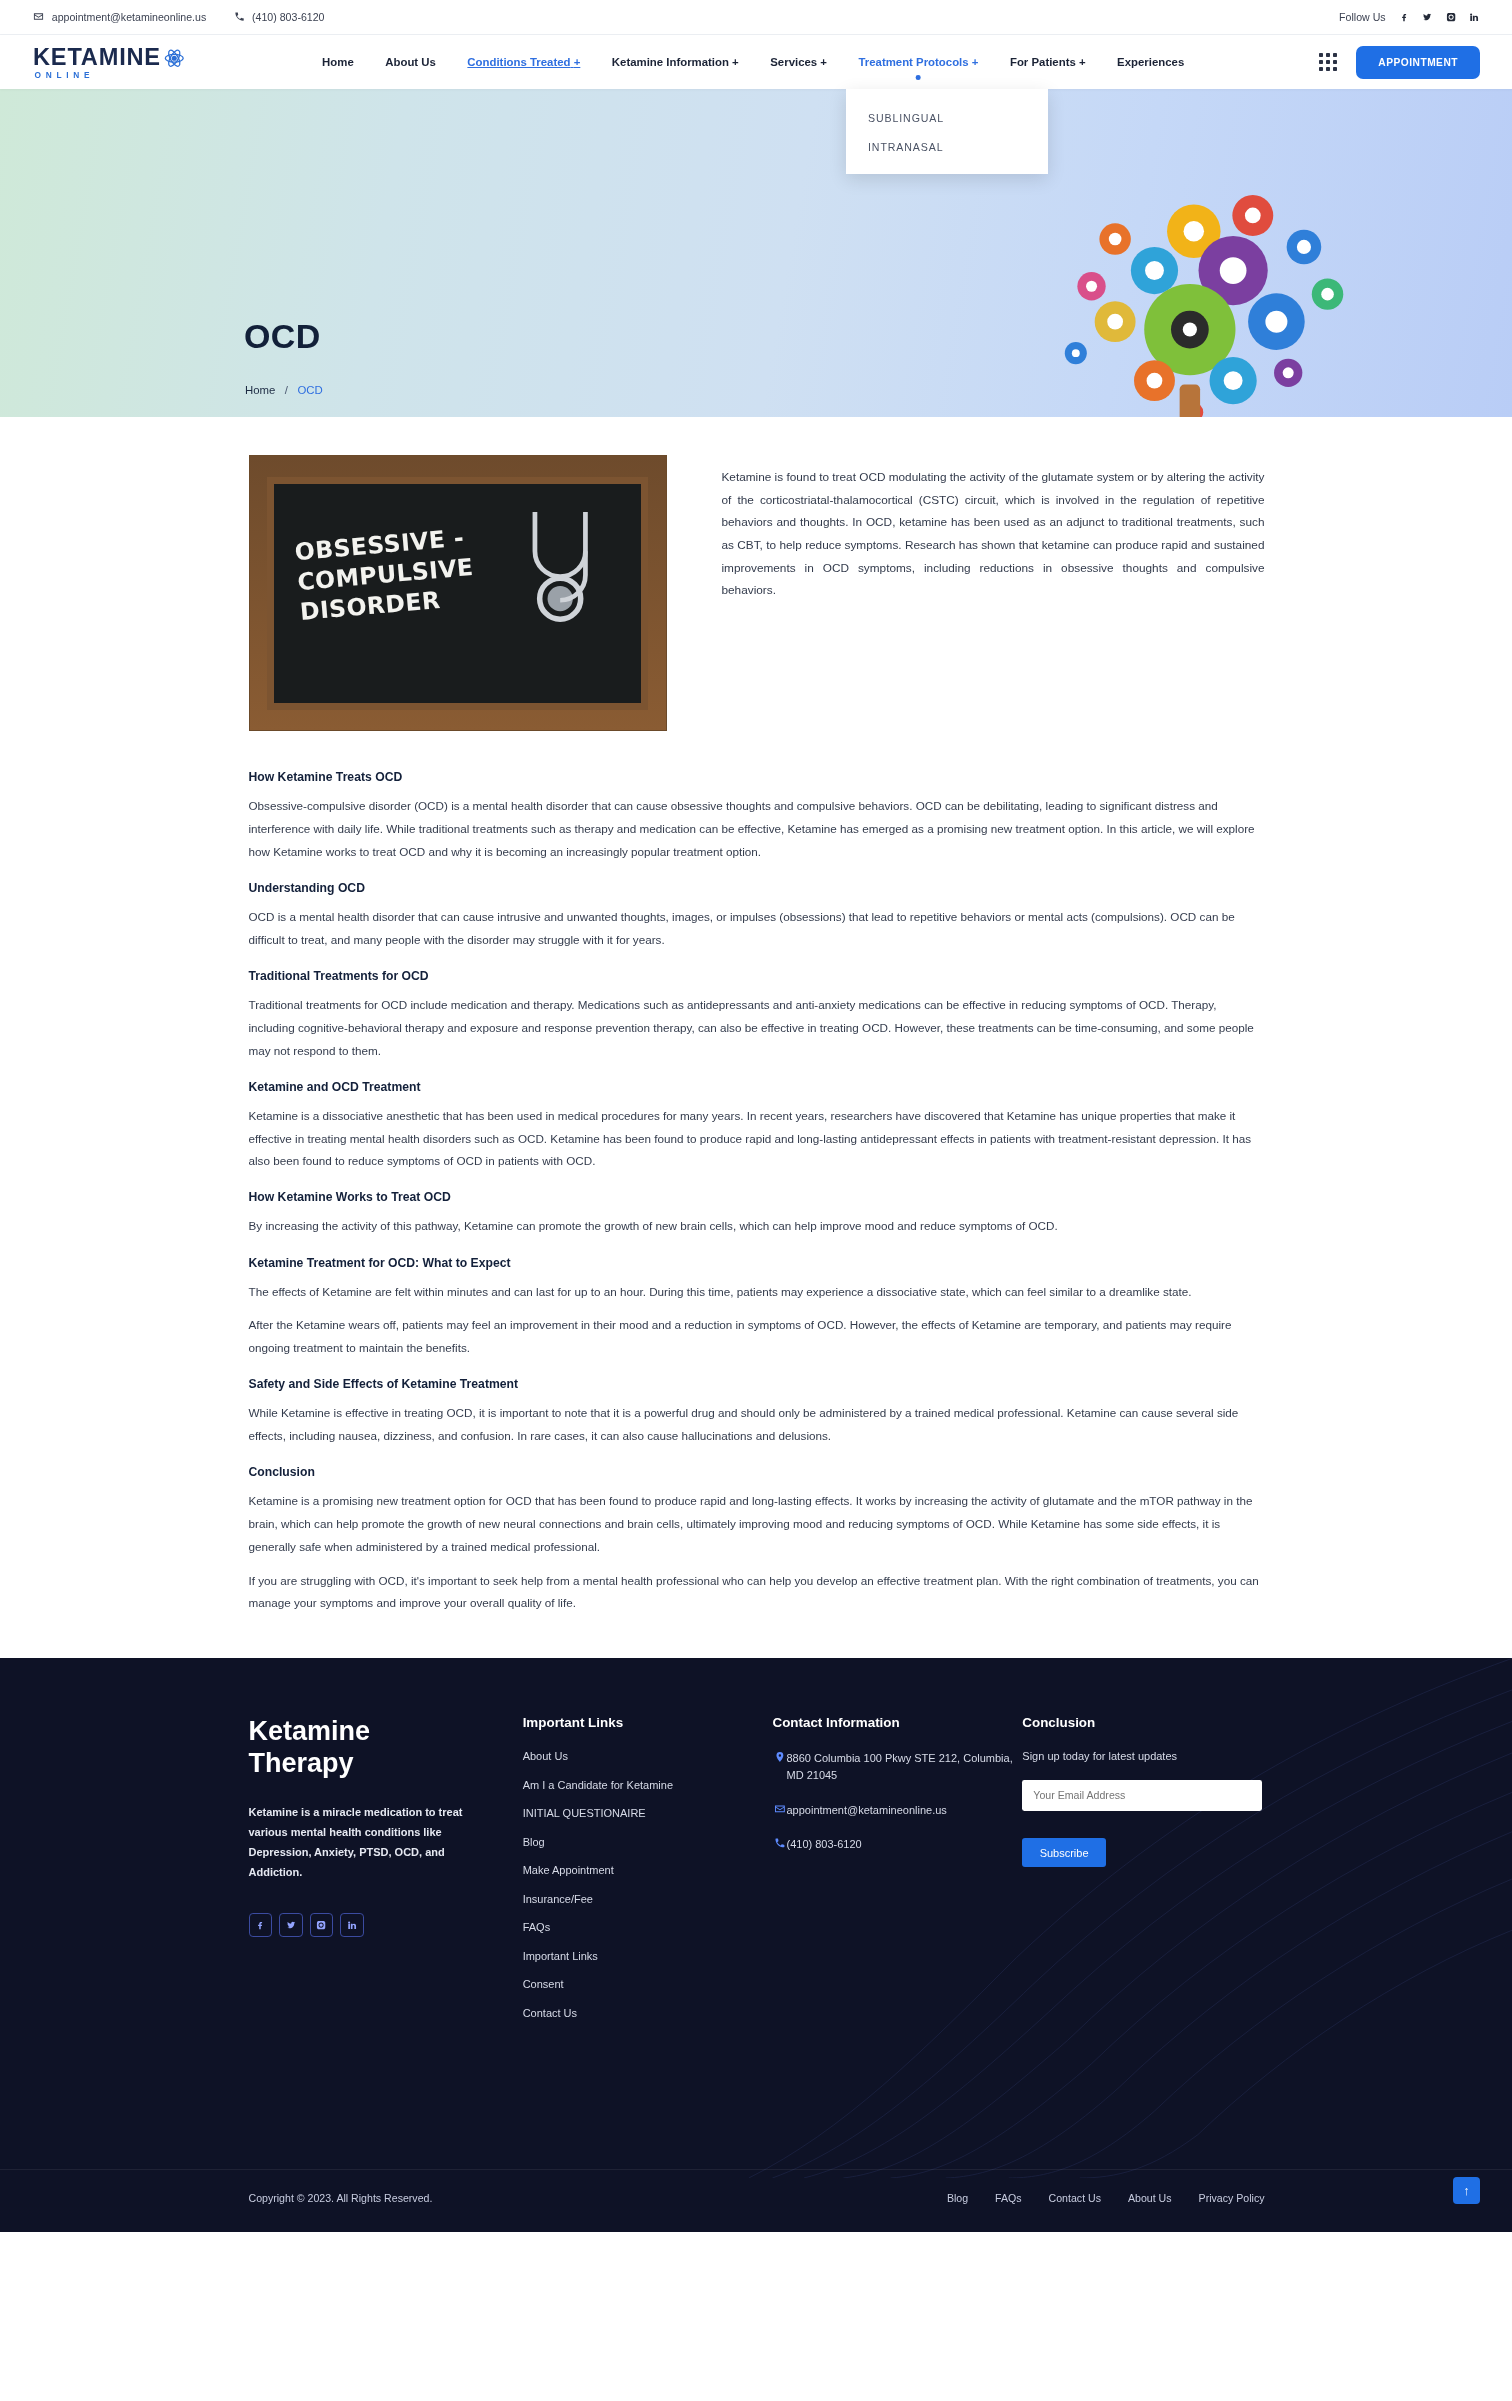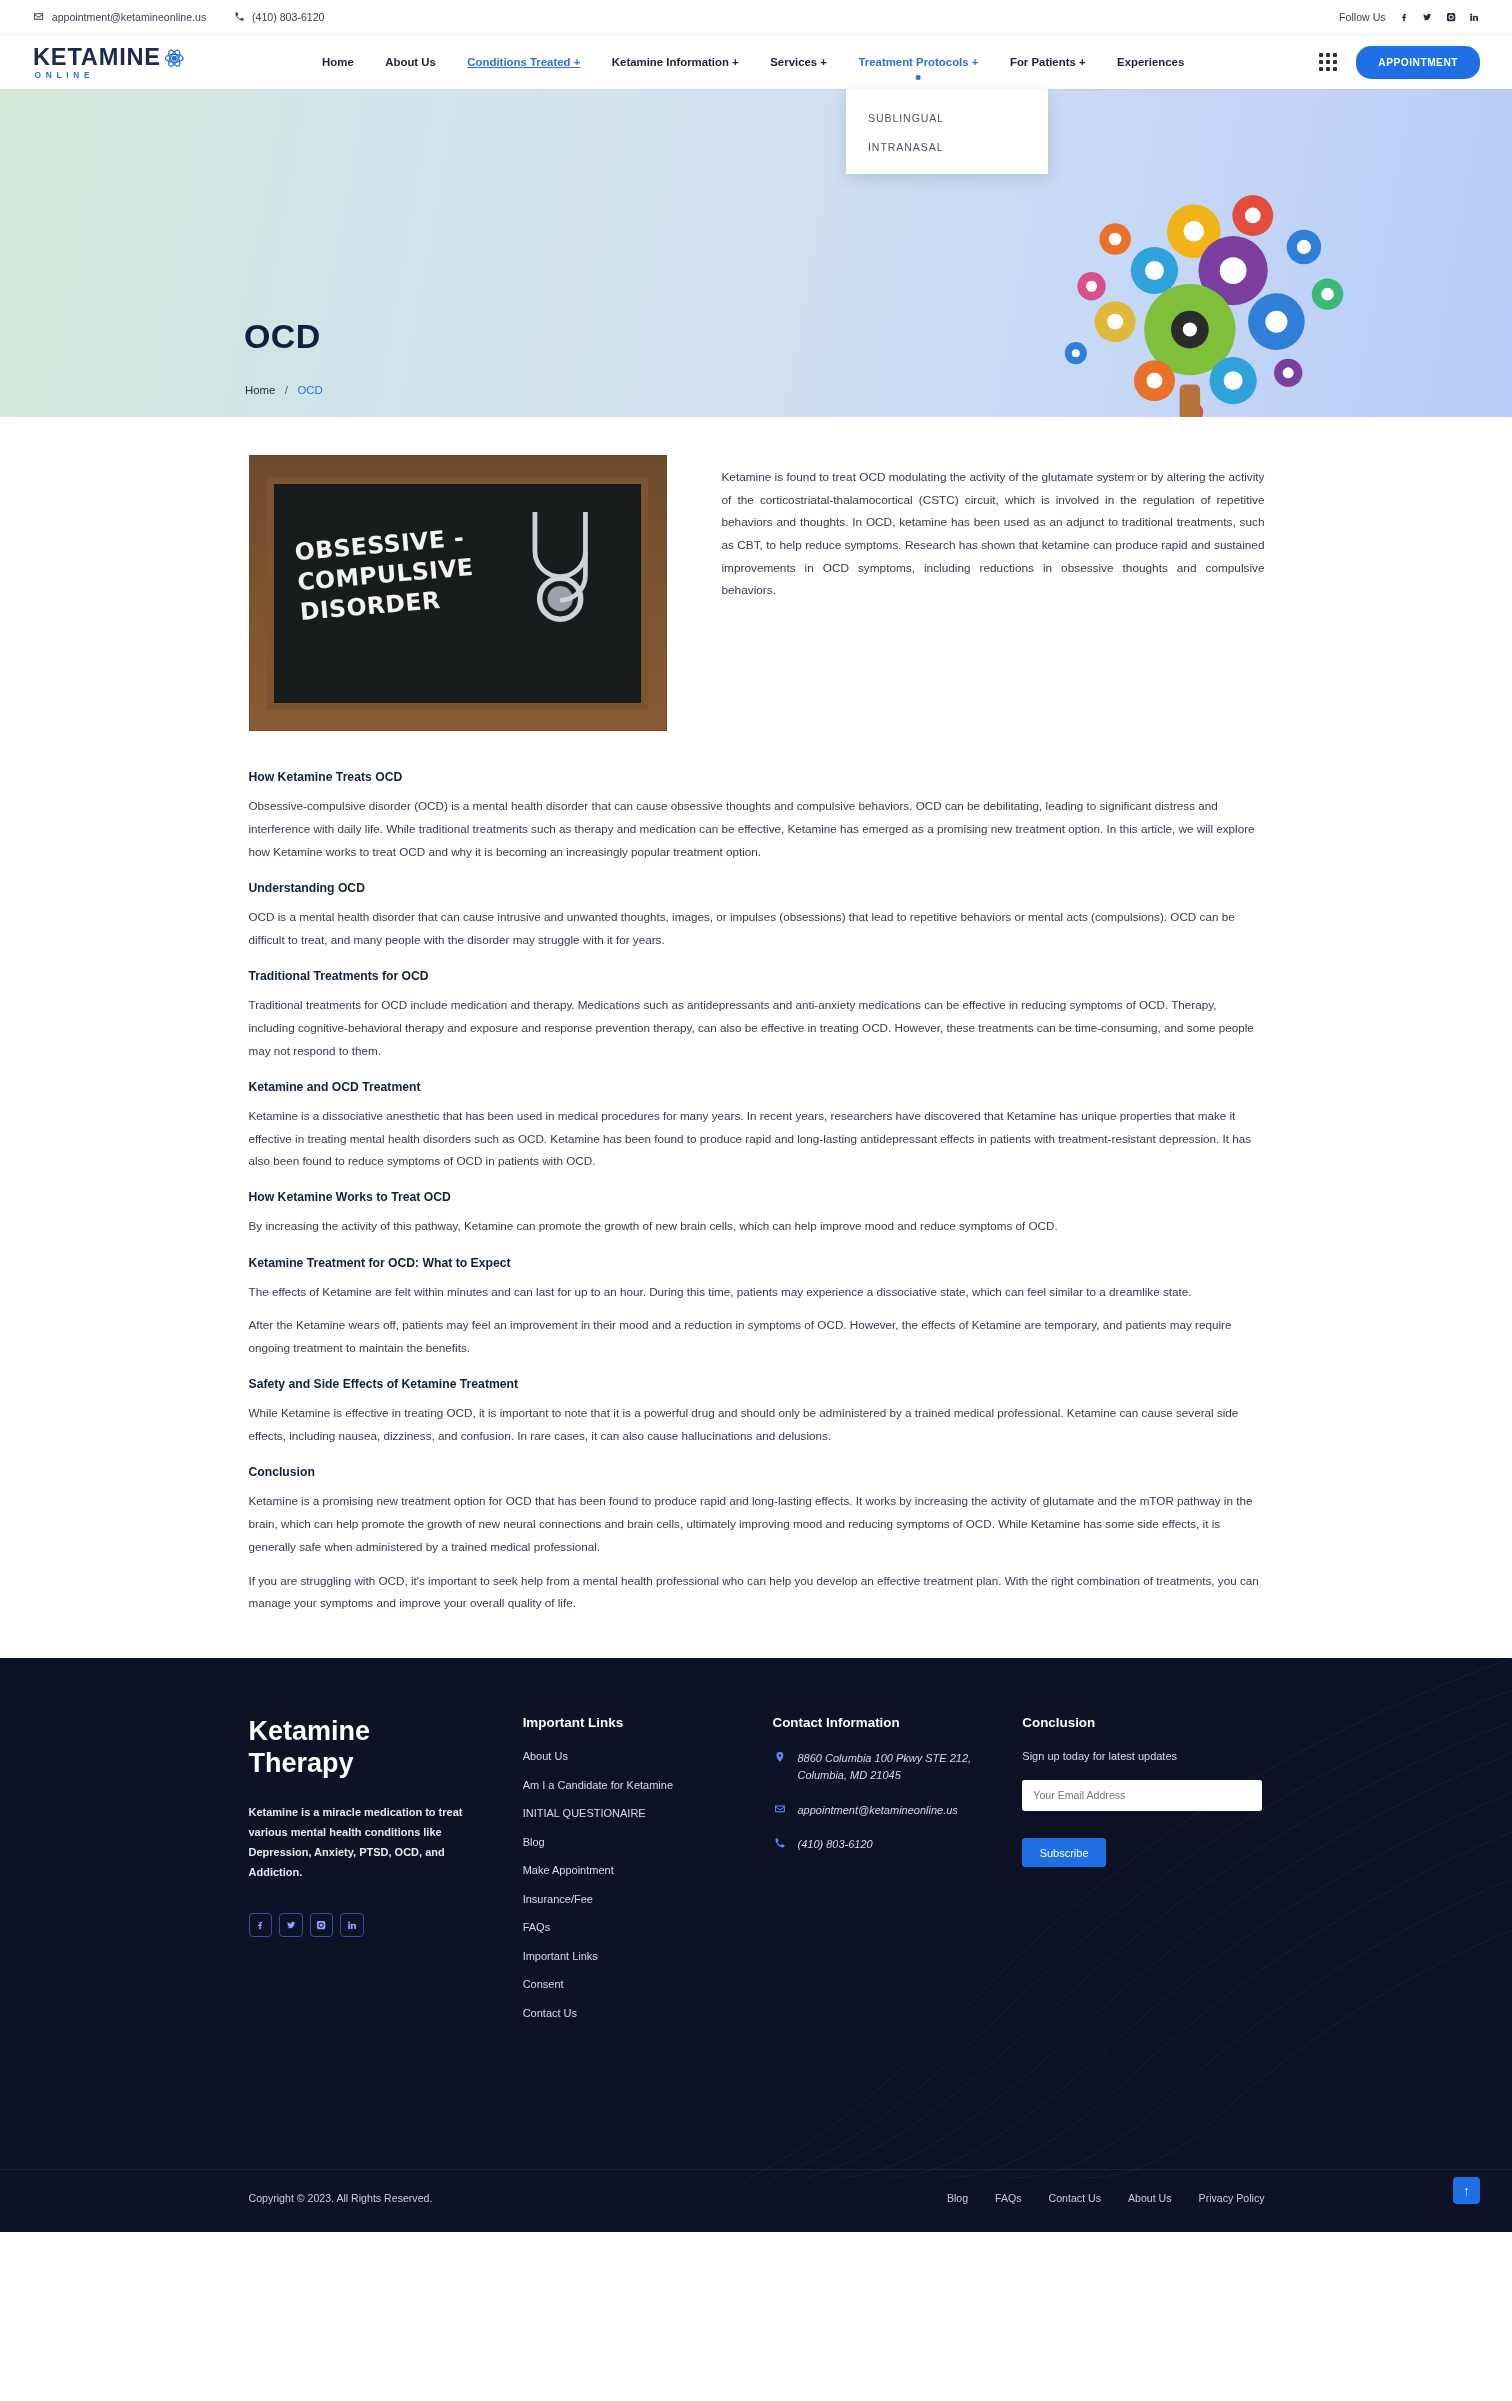--- a/index.html
+++ b/index.html
@@ -74,21 +74,21 @@
     width: 4.7px; height: 4.7px; border-radius: 50%; background: #2f6fe0;
     position: absolute; left: 50%; transform: translateX(-50%); bottom: -7px;
   }
   .plus { font-weight: 600; }
 
   .header-right { display: flex; align-items: center; gap: 19px; margin-left: auto; }
   .grid-dots { display: grid; grid-template-columns: repeat(3, 3.9px); gap: 3.2px; cursor: pointer; }
   .grid-dots i { width: 3.9px; height: 3.9px; background: #2b3245; border-radius: 0.8px; display:block; }
   .appt-btn {
     background: #1f6fe5; color: #fff; font-size: 10.2px; font-weight: 700;
-    letter-spacing: 0.5px; padding: 11px 22px; border-radius: 15px; border: none; cursor: pointer;
+    letter-spacing: 0.5px; padding: 11px 22px; border-radius: 7px; border: none; cursor: pointer;
   }
 
   
   .dropdown {
     position: absolute;
     top: 54px;
     left: 846px;
     width: 202px;
     background: #fff;
     box-shadow: 0 4.7px 17.3px rgba(0,0,0,0.12);
@@ -177,21 +177,21 @@
   .f-soc {
     width: 23.6px; height: 23.6px; border: 0.8px solid #3b4ba0; border-radius: 3.9px;
     display: flex; align-items: center; justify-content: center; cursor: pointer;
   }
   .f-soc svg { width: 10.2px; height: 10.2px; fill: #93a4ff; }
   .f-col-2 { width: 260px; }
   .f-col-3 { width: 260px; }
   .f-col-4 { width: 252px; }
   .f-head { font-size: 13.4px; font-weight: 700; color: #fff; margin-bottom: 20.5px; }
   .f-link { font-size: 11px; color: #d7dbe8; margin-bottom: 16.5px; cursor: pointer; }
-  .f-ci { display: flex; gap: 11px; margin-bottom: 17.3px; font-size: 11px; color: #d7dbe8; line-height: 1.55; font-style: italic; }
+  .f-ci { display: flex; margin-bottom: 17.3px; font-size: 11px; color: #d7dbe8; line-height: 1.55; }
   .f-ci .ci-ico { width: 14px; height: 14px; flex: none; display: flex; align-items: center; justify-content: center; }
   .f-ci .ci-ico svg { width: 11.8px; height: 11.8px; fill: #5e8bff; }
   .f-news-sub { font-size: 11px; color: #d7dbe8; margin-bottom: 17.3px; }
   .f-input {
     width: 240px; height: 31.5px; background: #fff; border: none; border-radius: 2.4px;
     padding: 0 11px; font-size: 10.6px; color: #3a4152; font-family: "Liberation Sans", sans-serif;
   }
   .f-sub-btn {
     margin-top: 27px; background: #1f6fe5; color: #fff; border: none; border-radius: 3px;
     padding: 8.7px 17.3px; font-size: 11px; cursor: pointer; font-family: "Liberation Sans", sans-serif;

